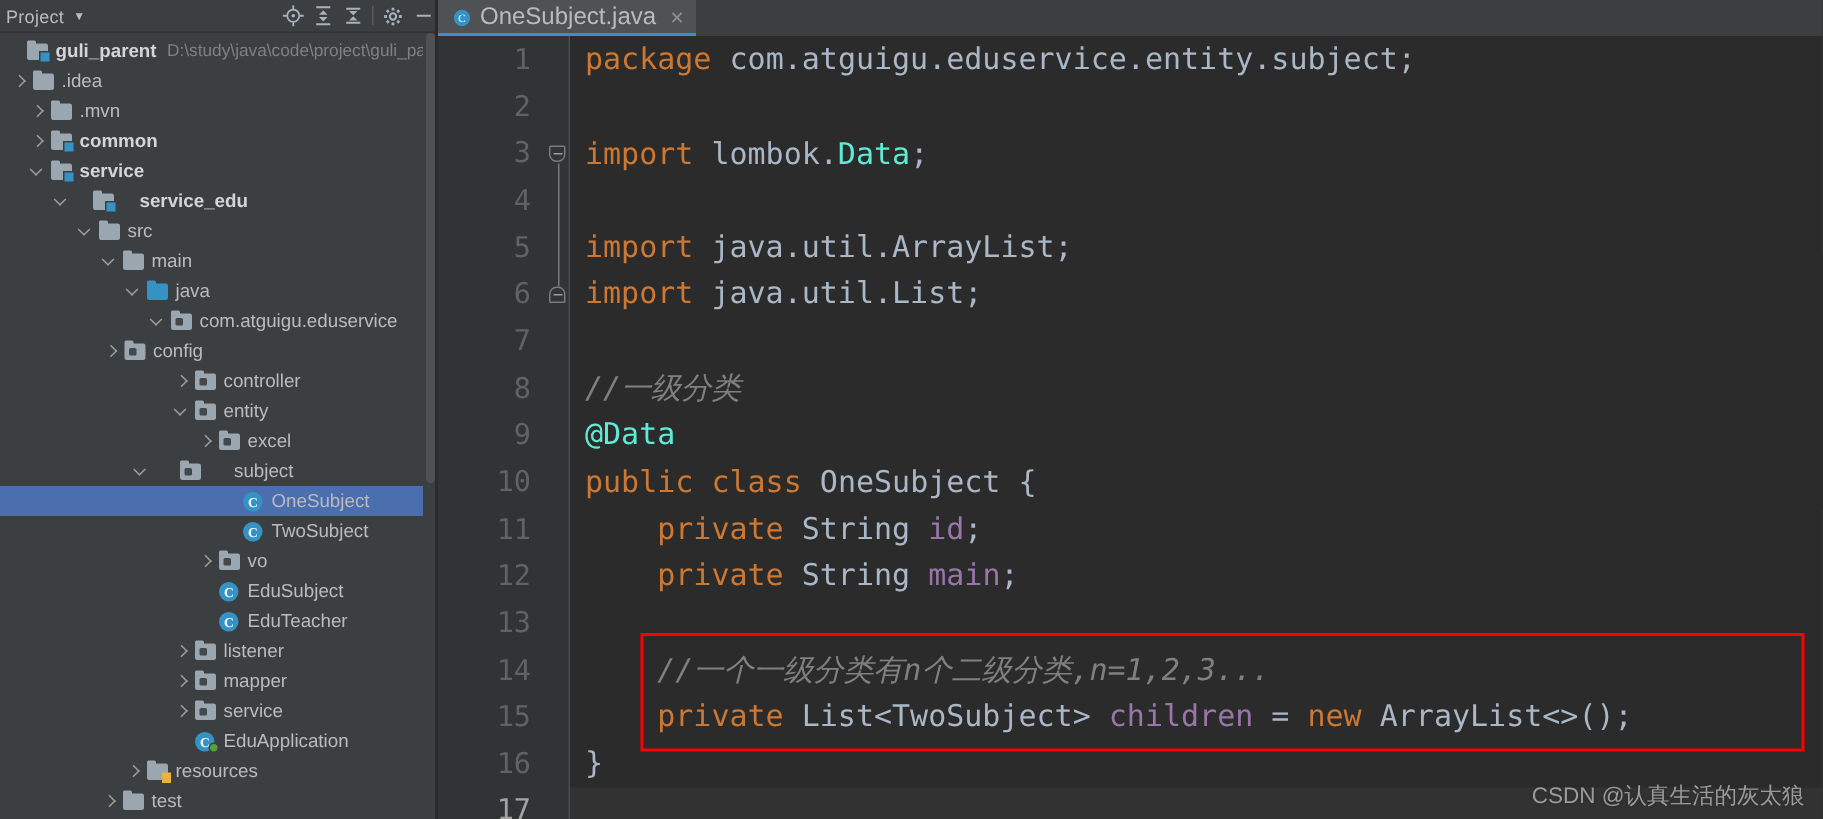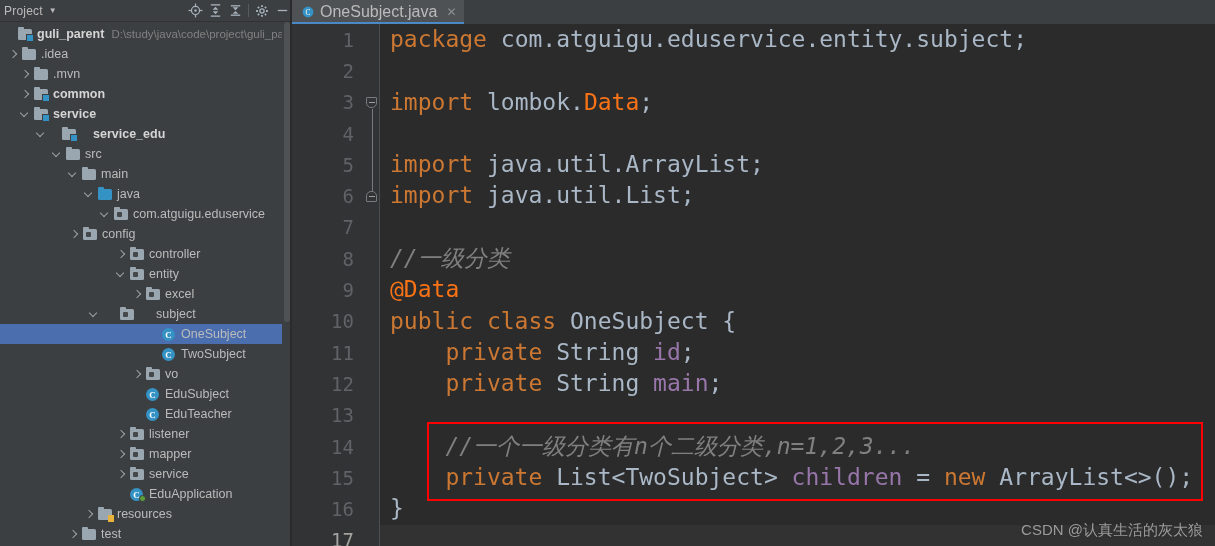--- a/index.html
+++ b/index.html
@@ -166,28 +166,28 @@
   }
   .fold.top .box { border-radius: 1px 1px 5px 5px; }
   .fold.bot .box { border-radius: 5px 5px 1px 1px; }
 
   #code {
     flex: 1; position: relative; background: #2b2b2b; overflow: hidden;
   }
   .cline {
     height: 31.3px; line-height: 31.3px;
     font-family: "DejaVu Sans Mono", "Liberation Mono", monospace;
-    font-size: 23px; white-space: pre;
+    font-size: 20px; white-space: pre;
     padding-left: 10px;
     color: #a9b7c6;
   }
   .cline.current-line { background: #323232; }
   .kw   { color: #cc7832; }
   .type { color: #a9b7c6; }
-  .ann  { color: #f97316; }
+  .ann  { color: #5eead4; }
   .fld  { color: #9876aa; }
   .cmt  { color: #808080; font-style: italic; }
 
   #red-box {
     position: absolute; border: 2px solid #ff0000;
     pointer-events: none;
   }
   #watermark {
     position: absolute; right: 12px; bottom: 6px;
     color: #9b9b9b; font-size: 15px;

